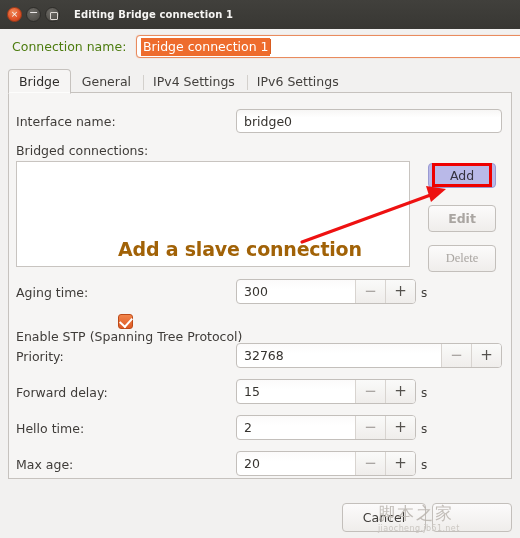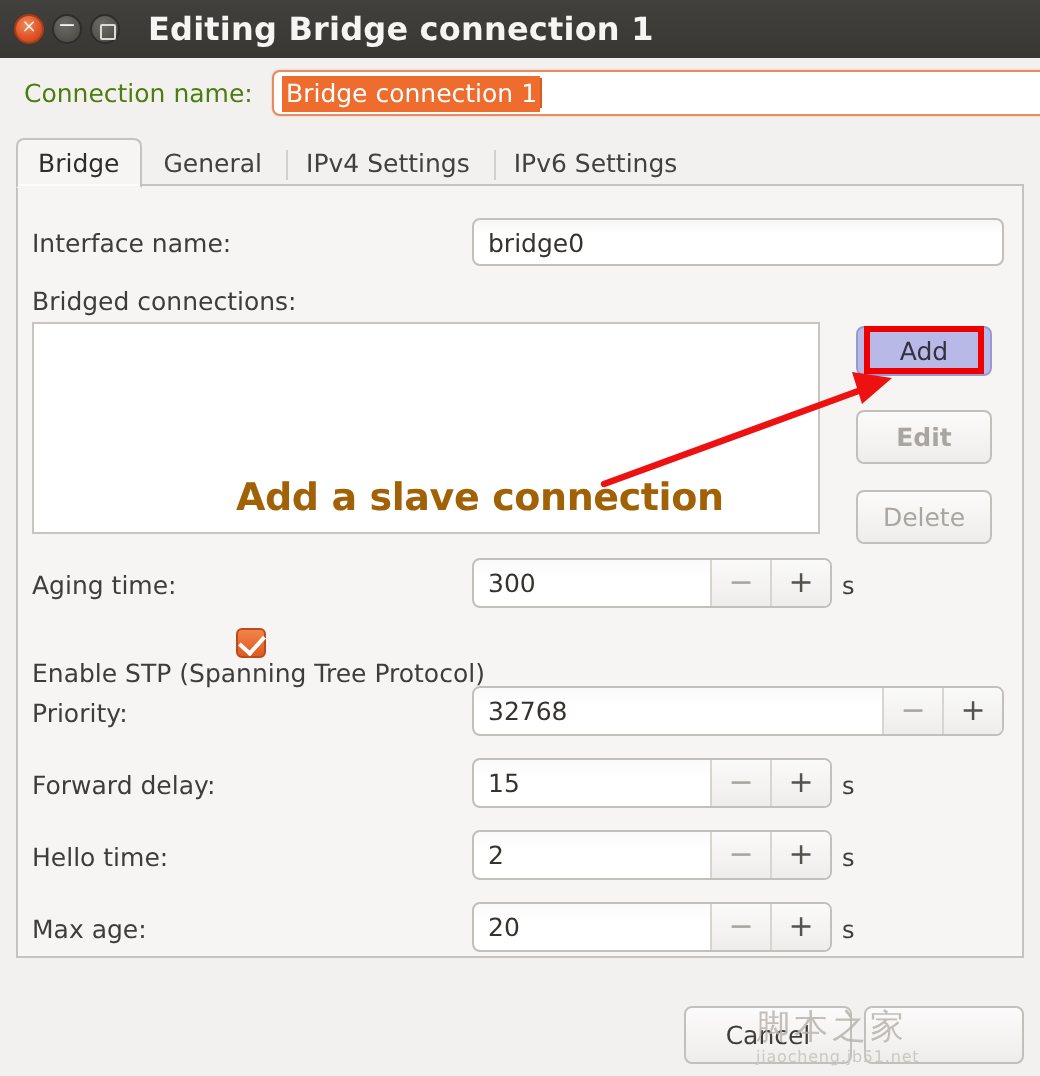--- a/index.html
+++ b/index.html
@@ -65,21 +65,21 @@
     width: 6px; height: 6px;
     left: 50%; top: 50%;
     margin-left: -3px; margin-top: -3px;
     border: 1.4px solid #ddd9d4;
     border-radius: 1px;
     right: auto; bottom: auto;
   }
   .title-text {
     margin-left: 14px;
     color: #f6f5f3;
-    font-size: 16px;
+    font-size: 10px;
     font-weight: bold;
     letter-spacing: 0.1px;
   }
 
   
   .conn-row {
     position: absolute;
     left: 0; top: 29px;
     width: 520px; height: 35px;
     display: flex;
@@ -404,21 +404,21 @@
   <div class="listbox"></div>
 
   <div class="sidebtn selected" style="left:428px; top:163px; width:68px; height:25px;">
     <span>Add</span>
   </div>
   <div class="addhl"></div>
 
   <div class="sidebtn disabled" style="left:428px; top:205px;font-weight:bold;">
     <span>Edit</span>
   </div>
-  <div class="sidebtn disabled" style="left:428px; top:245px;">
+  <div class="sidebtn disabled" style="left:428px; top:245px;font-family:Liberation Serif, serif;">
     <span>Delete</span>
   </div>
 
   <div class="row-label" style="left:16px; top:285px;">Aging time:</div>
   <div class="spin" style="left:236px; top:279px; width:180px;">
     <div class="val">300</div>
     <div class="btn minus">−</div>
     <div class="btn plus">+</div>
   </div>
   <div class="unit" style="left:421px; top:286px;">s</div>

